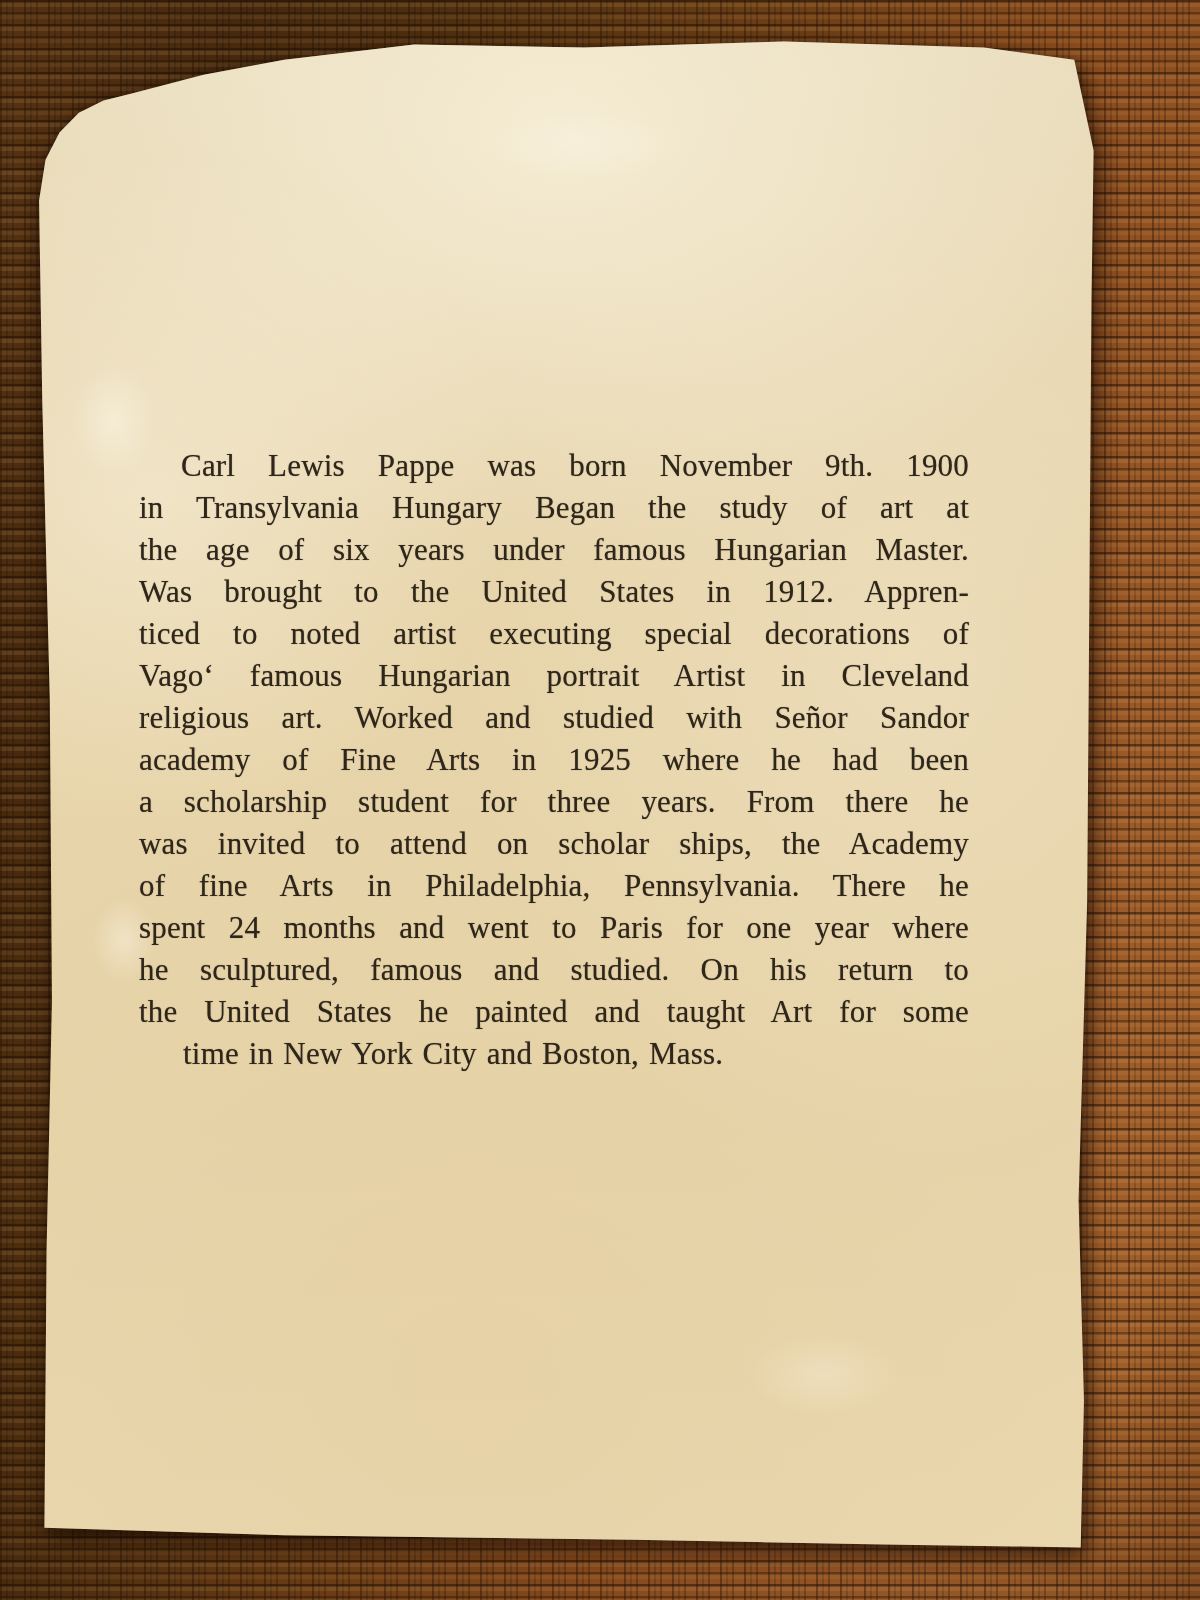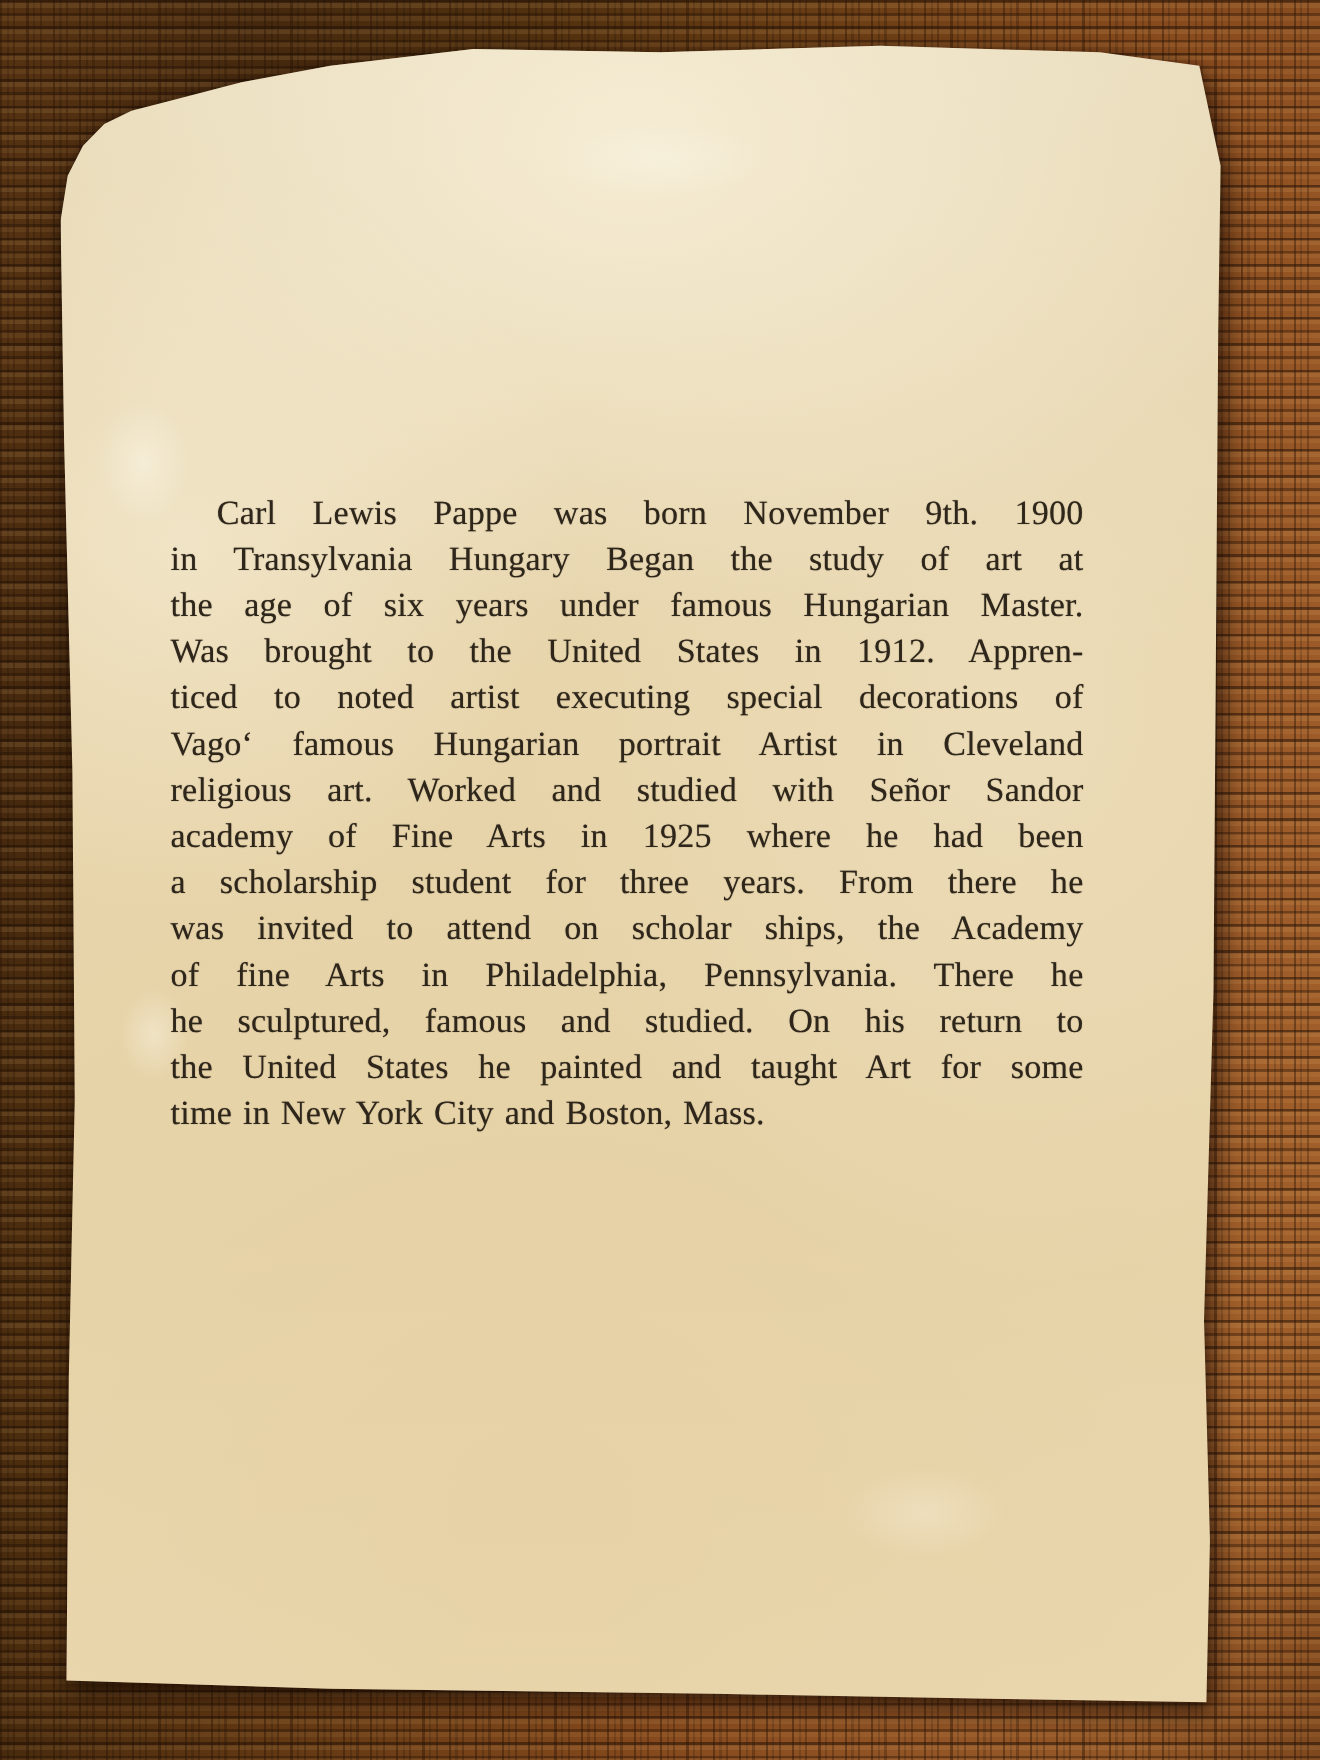--- a/index.html
+++ b/index.html
@@ -26,21 +26,21 @@
         #5d3714 0%, #46290e 14%, #50300f 28%, #6d3f16 46%,
         #8a4c1e 64%, #9b5a28 80%, #a05f2a 90%, #8f5222 100%);
   }
   .vignette{
     position:absolute;inset:0;
     background:radial-gradient(120% 90% at 55% 45%,
       transparent 55%, rgba(20,8,2,.38) 100%);
   }
   
   .paper-wrap{
-    position:absolute;left:40px;top:40px;width:1075px;height:1515px;
+    position:absolute;left:24px;top:40px;width:1075px;height:1515px;
     filter:drop-shadow(5px 9px 12px rgba(15,6,0,.55))
            drop-shadow(0 2px 4px rgba(20,8,0,.40));
   }
   .paper{
     position:relative;width:100%;height:100%;
     clip-path:polygon(
       10.2% 3.5%, 7.4% 4.0%, 5.1% 4.8%, 3.3% 6.1%, 2.0% 7.9%, 1.4% 10.6%,
       1.7% 23.8%, 2.4% 43.6%, 2.6% 63.4%, 2.1% 79.9%, 1.9% 98.2%,
       24.2% 98.7%, 56.7% 99.0%, 80.0% 99.3%, 98.3% 99.5%,
       98.6% 89.8%, 98.1% 76.6%, 98.9% 56.8%, 99.1% 37.0%, 99.3% 17.2%,
@@ -66,21 +66,21 @@
   .text-block{
     position:absolute;left:115px;top:405px;width:830px;
     font-family:"Liberation Serif","DejaVu Serif",serif;
     font-size:31px;line-height:42px;
     color:#2e261a;
     letter-spacing:.2px;word-spacing:2px;
     text-shadow:0 0 1px rgba(46,38,26,.55);
   }
   .line{text-align:justify;text-align-last:justify;white-space:normal;}
   .line.first{text-indent:42px;}
-  .line.last{text-align-last:left;}
+  .line.last{text-align-last:left;margin-left:44px;}
 </style>
 </head>
 <body>
 
 <div class="scene">
   <div class="fabric"></div>
   <div class="vignette"></div>
 
   <div class="paper-wrap">
     <div class="paper">
@@ -94,19 +94,20 @@
         <div class="line">in Transylvania Hungary Began the study of art at</div>
         <div class="line">the age of six years under famous Hungarian Master.</div>
         <div class="line">Was brought to the United States in 1912. Appren-</div>
         <div class="line">ticed to noted artist executing special decorations of</div>
         <div class="line">Vagoʻ famous Hungarian portrait Artist in Cleveland</div>
         <div class="line">religious art. Worked and studied with Señor Sandor</div>
         <div class="line">academy of Fine Arts in 1925 where he had been</div>
         <div class="line">a scholarship student for three years. From there he</div>
         <div class="line">was invited to attend on scholar ships, the Academy</div>
         <div class="line">of fine Arts in Philadelphia, Pennsylvania. There he</div>
+        <div class="line">spent 24 months and went to Paris for one year where</div>
         <div class="line">he sculptured, famous and studied. On his return to</div>
         <div class="line">the United States he painted and taught Art for some</div>
         <div class="line last">time in New York City and Boston, Mass.</div>
       </div>
     </div>
   </div>
 </div>
 
 </body></html>

